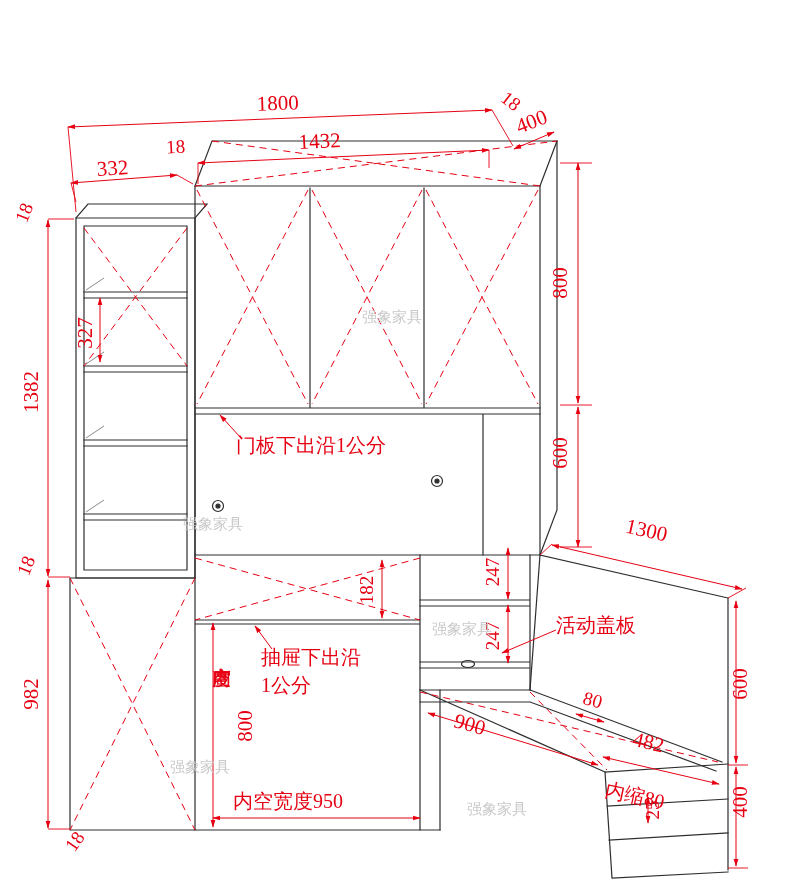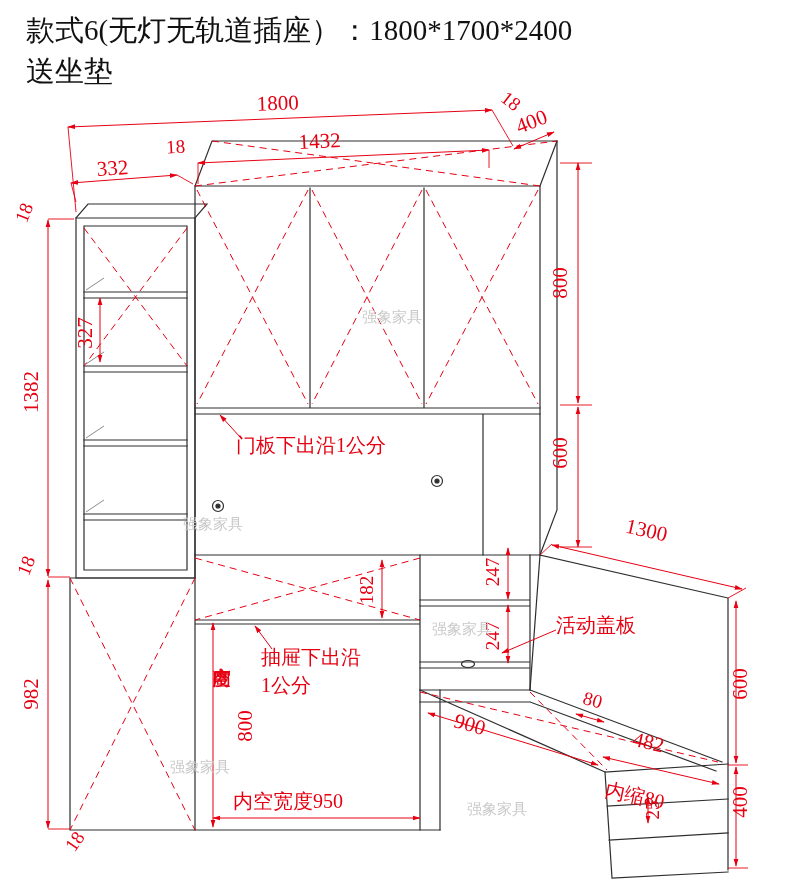--- a/index.html
+++ b/index.html
@@ -21,24 +21,20 @@
   .dimtxt-s{fill:#e60012;font-size:19px;text-anchor:middle;}
   .note{fill:#e60012;font-size:20px;text-anchor:start;}
   .vnote{fill:#e60012;font-size:19px;writing-mode:vertical-rl;text-orientation:upright;}
   .wm{fill:#c9c9c9;font-size:15px;text-anchor:middle;}
 </style>
 </head>
 <body>
 
 <div class="page">
 
-  <div class="title">
-    <div>款式6(无灯无轨道插座）：1800*1700*2400</div>
-    <div>送坐垫</div>
-  </div>
 
   <svg width="790" height="883" viewBox="0 0 790 883">
     <defs>
       <marker id="ae" viewBox="0 0 10 10" refX="9" refY="5" markerWidth="8" markerHeight="8" orient="auto">
         <path d="M0,2 L10,5 L0,8 Z" fill="#e60012"></path>
       </marker>
       <marker id="as" viewBox="0 0 10 10" refX="1" refY="5" markerWidth="8" markerHeight="8" orient="auto">
         <path d="M10,2 L0,5 L10,8 Z" fill="#e60012"></path>
       </marker>
     </defs>

